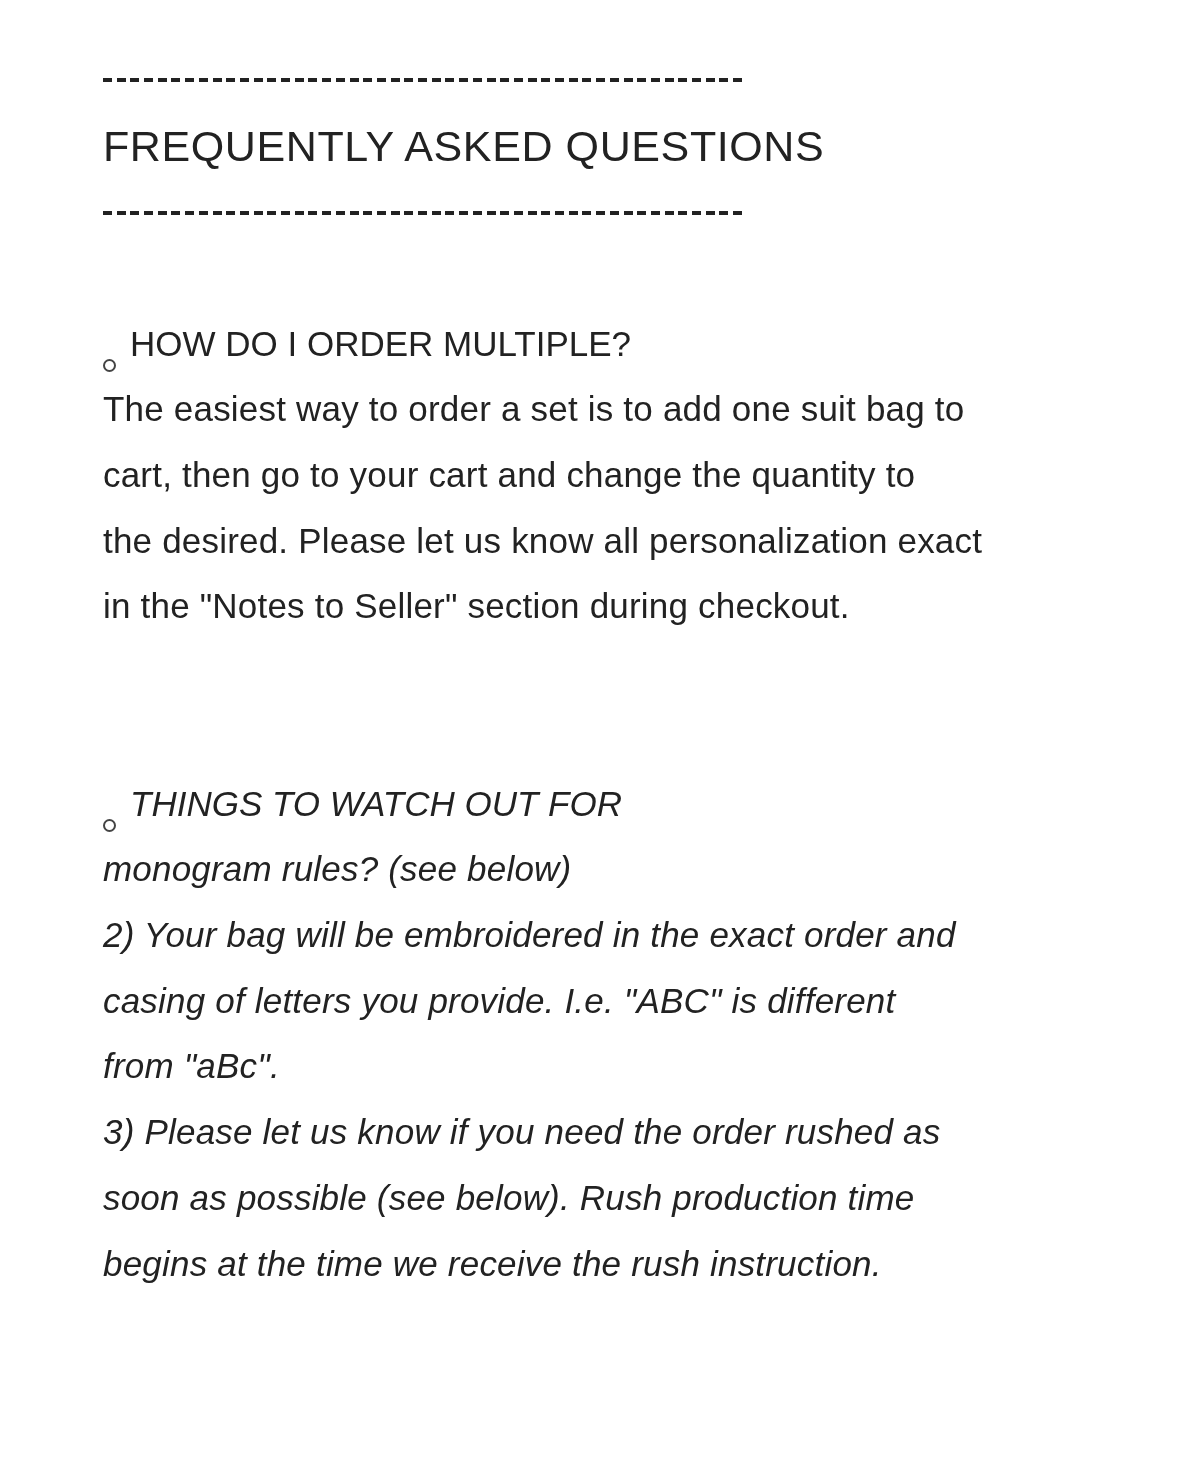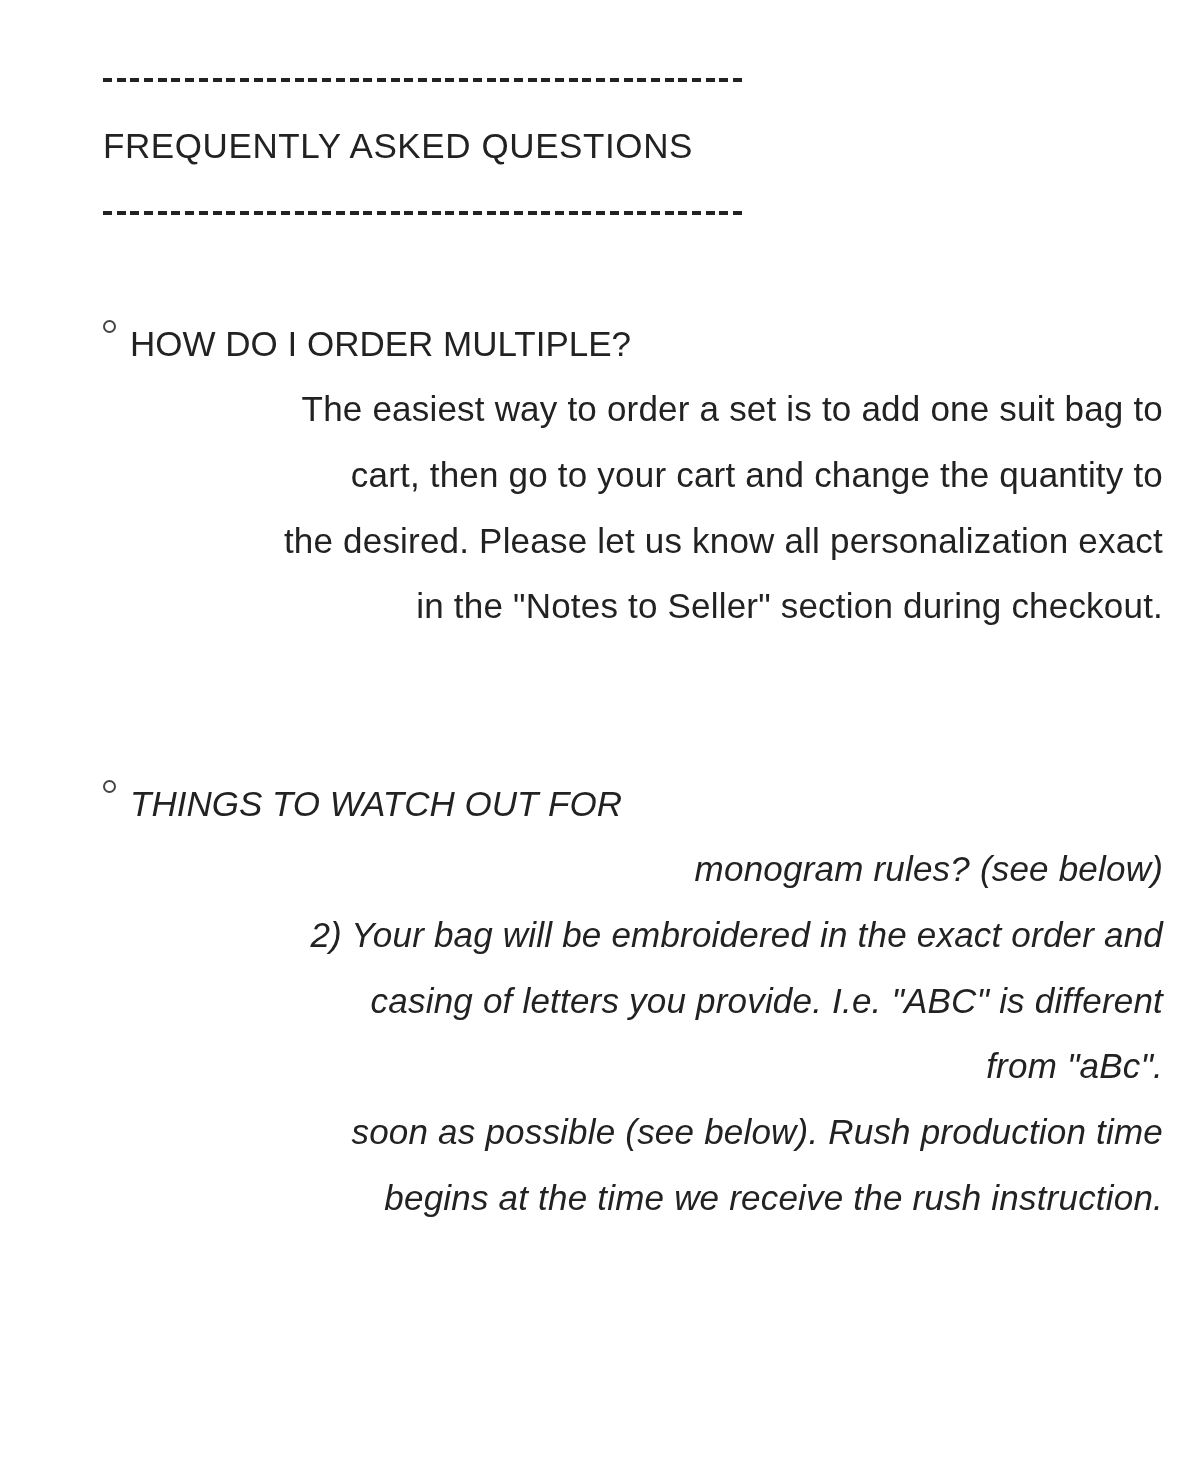--- a/index.html
+++ b/index.html
@@ -27,57 +27,56 @@
     width: 644px;
     height: 4px;
     background-image: repeating-linear-gradient(to right, #222 0px, #222 9px, transparent 9px, transparent 13.7px);
   }
   .dashes.top { top: 78px; }
   .dashes.bottom { top: 211px; }
   .faq-title {
     position: absolute;
     left: 0;
     top: 124px;
-    font-size: 35px;
+    font-size: 43px;
     letter-spacing: 0.6px;
     line-height: 44px;
     white-space: nowrap;
   }
   .section {
     position: absolute;
     left: 0;
     width: 1060px;
   }
   .section.s1 { top: 318px; }
   .section.s2 { top: 778px; font-style: italic; }
   .q-head {
     font-size: 35px;
     line-height: 52px;
     height: 52px;
     white-space: nowrap;
     display: flex;
-    align-items: flex-start;
+    align-items: flex-end;
   }
   .bullet {
     display: inline-block;
     width: 13px;
     height: 13px;
     border: 2px solid #444;
     border-radius: 50%;
     margin-right: 14px;
     box-sizing: border-box;
     position: relative;
     top: 2px;
   }
   .body-line {
     font-size: 35px;
     line-height: 65.8px;
     white-space: nowrap;
     letter-spacing: 0.2px;
-    text-align: right;
   }
   .s1 .lines { margin-top: 6px; }
   .s2 .lines { margin-top: 6px; }
 </style>
 </head>
 <body>
 
 <div class="page">
   <div class="dashes top"></div>
   <div class="faq-title">FREQUENTLY ASKED QUESTIONS</div>
@@ -99,17 +98,18 @@
   <div class="section s2">
     <div class="q-head">
       <span class="bullet"></span>
       <span>THINGS TO WATCH OUT FOR</span>
     </div>
     <div class="lines">
       <div class="body-line">monogram rules? (see below)</div>
       <div class="body-line">2) Your bag will be embroidered in the exact order and</div>
       <div class="body-line">casing of letters you provide. I.e. "ABC" is different</div>
       <div class="body-line">from "aBc".</div>
+      <div class="body-line">3) Please let us know if you need the order rushed as</div>
       <div class="body-line">soon as possible (see below). Rush production time</div>
       <div class="body-line">begins at the time we receive the rush instruction.</div>
     </div>
   </div>
 </div>
 
 </body></html>

